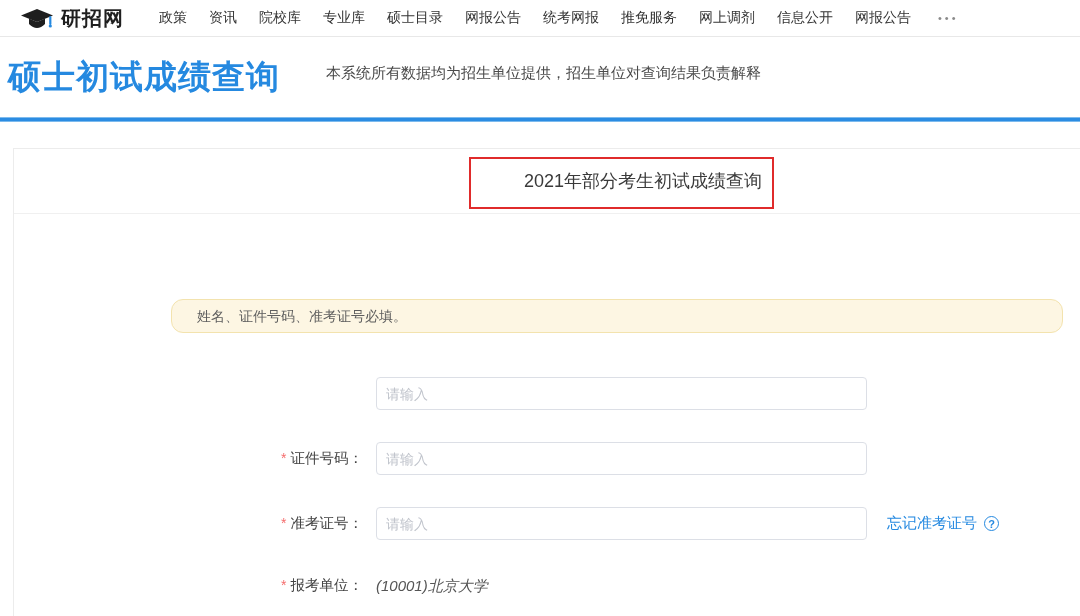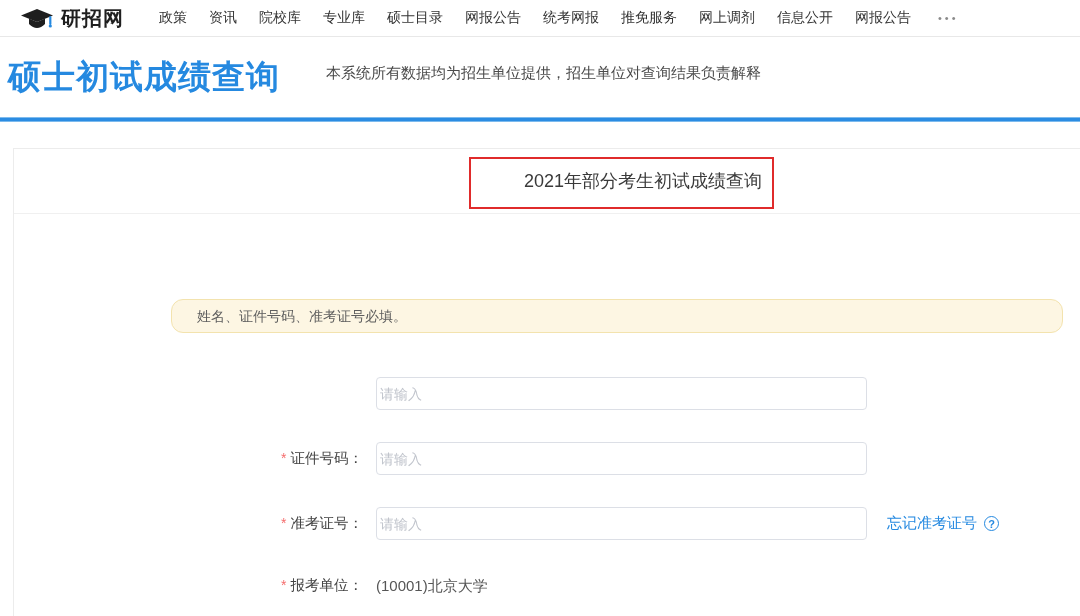--- a/index.html
+++ b/index.html
@@ -56,36 +56,36 @@
   }
   .form-row { position:absolute; left:0; width:1100px; height:33px; }
   .row-1 { top:163px; } .row-2 { top:228px; } .row-3 { top:293px; } .row-4 { top:355px; }
   .form-label {
     position:absolute; left:0; top:0; width:349px; text-align:right;
     line-height:33px; font-size:14.5px; color:#444; white-space:nowrap;
   }
   .req { color:#f56c6c; margin-right:4px; font-size:14px; }
   .form-input {
     position:absolute; left:362px; top:0; width:491px; height:33px;
-    border:1px solid #dcdfe6; border-radius:4px; padding:0 3px;
+    border:1px solid #dcdfe6; border-radius:4px; padding:0 9px;
     font-size:14px; color:#333; outline:none; background:#fff;
     font-family:"Liberation Sans","DejaVu Sans",sans-serif;
   }
   .form-input::placeholder { color:#c0c4cc; }
   .forgot-link {
     position:absolute; left:873px; top:0; height:33px;
     display:flex; align-items:center; gap:7px;
     color:#2589e0; font-size:15px; cursor:pointer; white-space:nowrap;
   }
   .help-circle {
     display:inline-flex; align-items:center; justify-content:center;
     width:15px; height:15px; border:1.5px solid #2589e0; border-radius:50%;
     font-size:11px; font-weight:bold; color:#2589e0;
   }
-  .static-value { position:absolute; left:362px; top:0; line-height:33px; font-size:15px; color:#555; }
+  .static-value { position:absolute; left:362px; top:0; line-height:33px; font-size:15px; color:#555;font-style:italic; }
 </style>
 </head>
 <body>
 
 <div class="navbar">
   <div class="logo">
     <span style="display:inline-flex;">
       <svg width="34" height="24" viewBox="0 0 34 24">
         <polygon points="17,1 33,7.5 17,14 1,7.5" fill="#1e1e1e"></polygon>
         <path d="M9 10.5 L9 16 Q13 20 17 20 Q21 20 25 16 L25 10.5 L17 14 Z" fill="#1e1e1e"></path>

